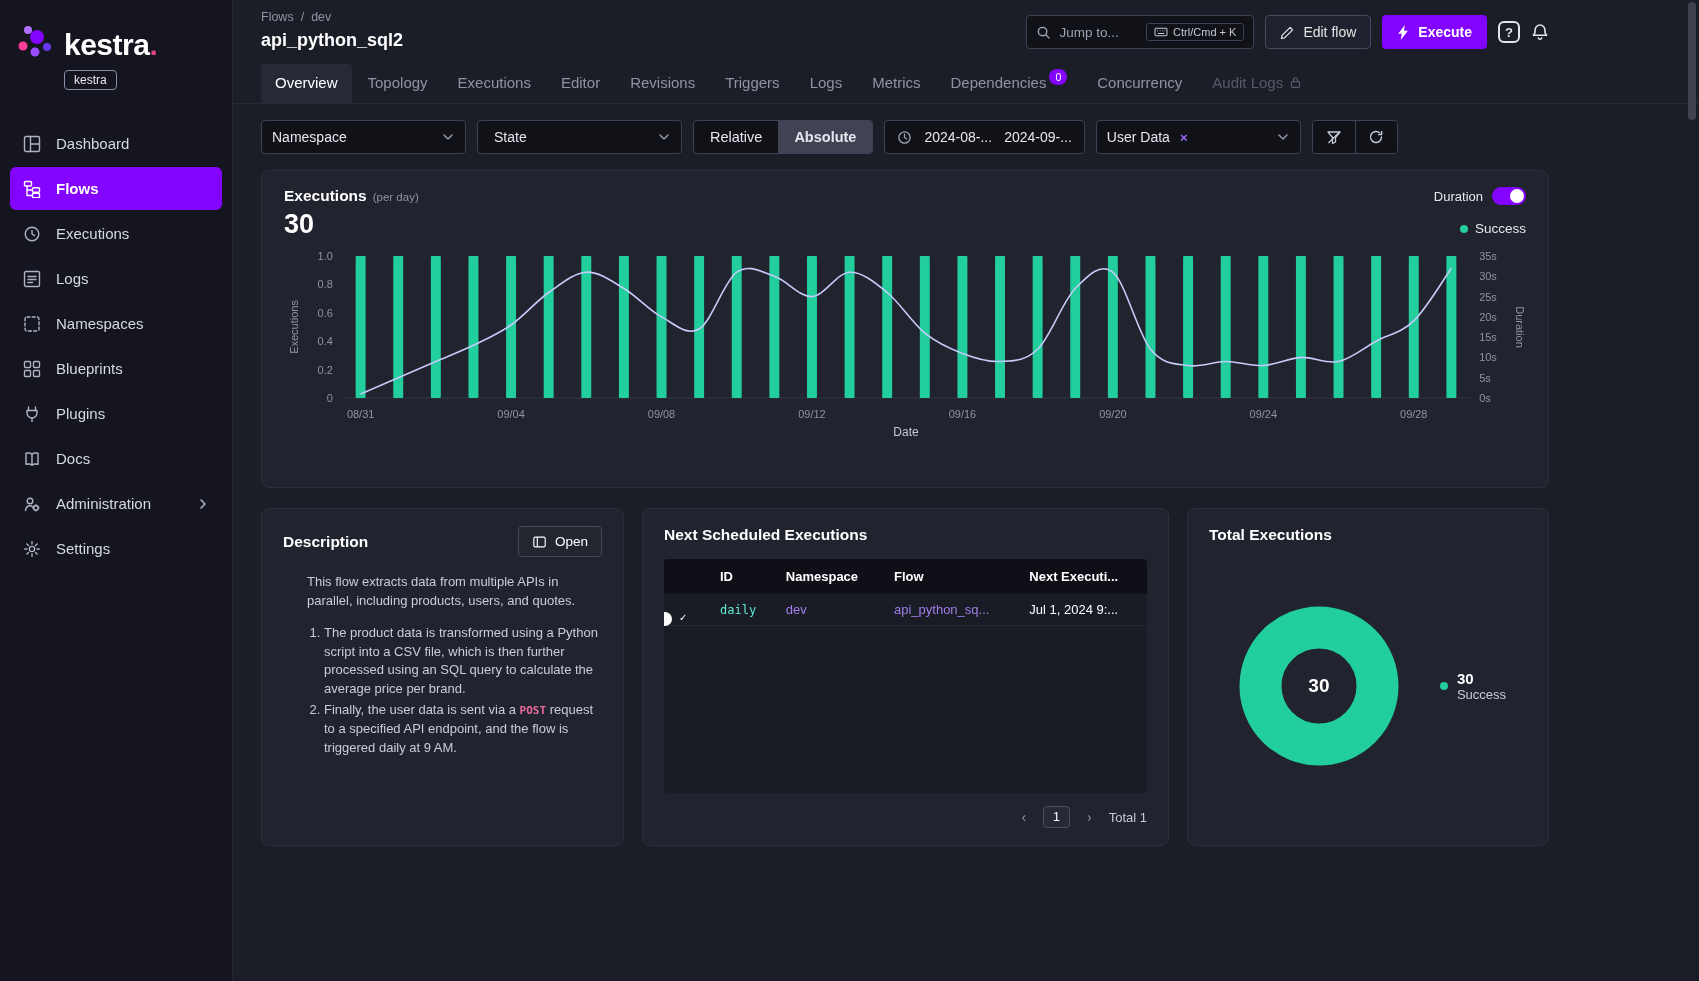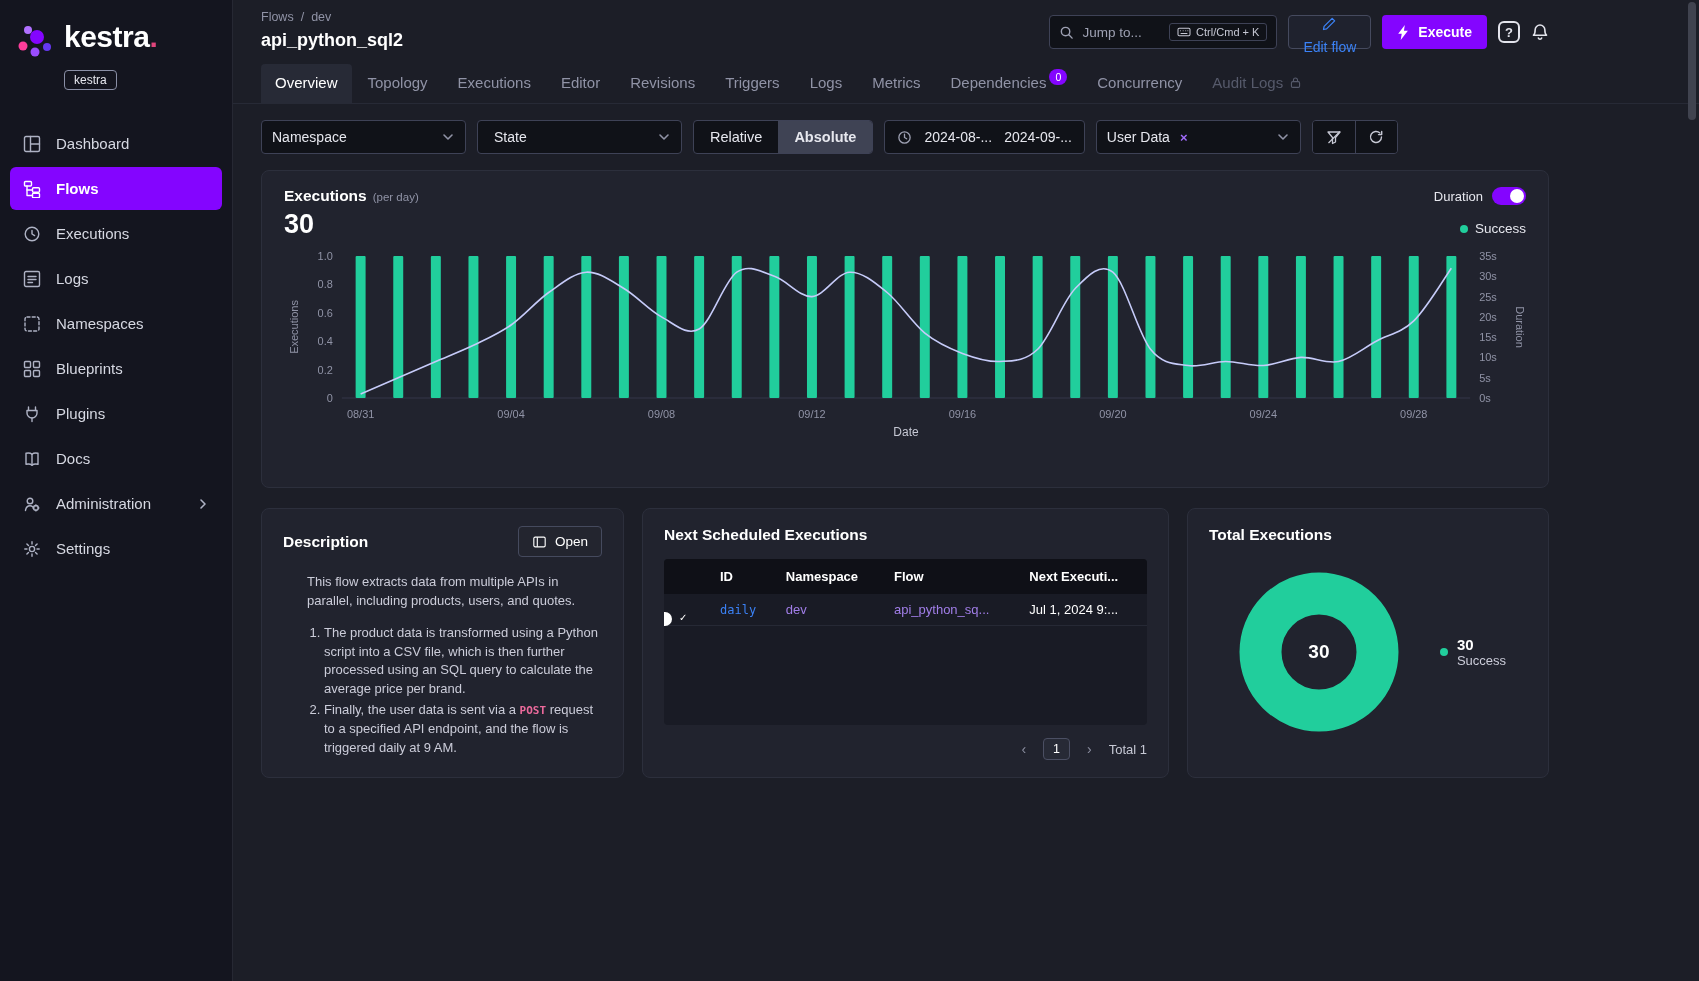--- a/index.html
+++ b/index.html
@@ -3,41 +3,41 @@
 <meta charset="utf-8">
 <style>
   * { margin:0; padding:0; box-sizing:border-box; }
   html,body { width:1699px; height:981px; }
   body { background:#1c1e27; color:#fff; font-family:"Liberation Sans",sans-serif; overflow:hidden; }
   svg.ic { display:block; }
   .app { display:flex; width:100%; height:100%; }
 
   
   .sidebar { width:233px; min-width:233px; background:#14151f; border-right:1px solid #262833; padding:20px 0 0; display:flex; flex-direction:column; }
-  .logo-row { display:flex; align-items:flex-start; gap:8px; padding:0 14px; }
+  .logo-row { display:flex; align-items:flex-end; gap:8px; padding:0 14px; }
   .logo-text { font-size:30px; font-weight:bold; letter-spacing:-0.5px; }
   .logo-dot { color:#e0457b; }
   .env-badge { margin:8px 0 0 64px; border:1px solid #8a8fa6; border-radius:4px; padding:2px 9px; font-size:12px; color:#e6e7ee; width:fit-content; }
   .menu { margin-top:32px; display:flex; flex-direction:column; gap:2px; padding:0 10px; }
   .menu-item { display:flex; align-items:center; gap:14px; height:43px; padding:0 12px; border-radius:6px; color:#d6d8e2; font-size:15px; cursor:pointer; }
   .menu-item.active { background:#8405ff; color:#fff; font-weight:bold; }
   .mi-icon { width:20px; height:20px; color:#aeb2c4; display:flex; align-items:center; justify-content:center; }
   .menu-item.active .mi-icon { color:#fff; }
   .mi-chev { margin-left:auto; color:#aeb2c4; display:flex; }
 
   
   .main { flex:1; display:flex; flex-direction:column; position:relative; overflow:hidden; }
   .topbar { display:flex; justify-content:space-between; align-items:flex-start; padding:10px 150px 0 28px; }
   .breadcrumb { font-size:12.5px; color:#9093a6; display:flex; gap:7px; }
   .page-title { font-size:18px; font-weight:bold; margin-top:6px; }
   .topbar-right { display:flex; align-items:center; gap:11px; margin-top:5px; }
   .jump-box { width:228px; height:34px; background:#101218; border:1px solid #3e4256; border-radius:4px; display:flex; align-items:center; gap:8px; padding:0 9px; color:#9ea1b3; font-size:13.5px; cursor:pointer; }
   .jump-kbd { margin-left:auto; border:1px solid #3e4256; border-radius:3px; padding:2px 7px; font-size:11px; display:flex; align-items:center; gap:5px; color:#c6c8d4; white-space:nowrap; }
   .btn { height:34px; display:inline-flex; align-items:center; gap:8px; border-radius:4px; font-size:14px; padding:0 14px; cursor:pointer; border:1px solid transparent; }
-  .btn-dark { background:#1f222e; border-color:#454a5e; color:#3b82f6;flex-direction:column; }
+  .btn-dark { background:#1f222e; border-color:#454a5e; color:#e5e5e5; }
   .btn-purple { background:#8405ff; color:#fff; font-weight:bold; }
   .help-btn { width:22px; height:22px; border:2px solid #e3e4ec; border-radius:6px; display:flex; align-items:center; justify-content:center; font-size:13px; font-weight:bold; color:#e3e4ec; cursor:pointer; }
   .bell-btn { color:#e3e4ec; cursor:pointer; display:flex; }
 
   
   .tabs { display:flex; align-items:flex-end; gap:2px; padding:13px 150px 0 28px; border-bottom:1px solid #272a36; }
   .tab { padding:10px 14px 12px; font-size:15px; color:#9093a6; cursor:pointer; white-space:nowrap; }
   .tab.active { background:#272a36; color:#fff; border-radius:4px 4px 0 0; }
   .tab-badge { background:#8405ff; color:#fff; font-size:10.5px; border-radius:9px; padding:2px 6px; margin-left:3px; position:relative; top:-7px; }
   .tab.locked { color:#565a6b; display:flex; gap:6px; align-items:center; }
@@ -69,40 +69,40 @@
   .exec-total { font-size:27px; font-weight:bold; margin-top:4px; }
   .exec-right { display:flex; flex-direction:column; align-items:flex-end; gap:16px; }
   .duration-toggle { display:flex; align-items:center; gap:9px; font-size:13px; color:#e6e7ee; }
   .switch { width:34px; height:18px; border-radius:10px; background:#8405ff; position:relative; cursor:pointer; }
   .switch::after { content:""; position:absolute; right:2px; top:2px; width:14px; height:14px; border-radius:50%; background:#fff; }
   .switch .tick { position:absolute; left:5px; top:2px; font-size:10px; color:#fff; }
   .legend-row { display:flex; align-items:center; gap:7px; font-size:13.5px; color:#e6e7ee; }
   .dot { width:8px; height:8px; border-radius:50%; background:#21ce9c; display:inline-block; }
   .exec-chart { width:100%; height:196px; margin-top:8px; }
 
-  .bottom { display:grid; grid-template-columns:363px 1fr 362px; gap:18px; height:270px; }
+  .bottom { display:grid; grid-template-columns:363px 1fr 362px; gap:18px; height:338px; }
   .panel { padding:17px 21px; display:flex; flex-direction:column; overflow:hidden; }
   .panel-title { font-size:15.5px; font-weight:bold; }
 
   
   .desc-head { display:flex; justify-content:space-between; align-items:center; }
   .open-btn { display:flex; align-items:center; gap:8px; border:1px solid #454a5e; background:#23252f; border-radius:4px; padding:7px 13px; font-size:13.5px; cursor:pointer; color:#fff; }
   .desc-body { margin-top:16px; font-size:13px; color:#cbccd9; line-height:1.45; padding-left:24px; overflow:hidden; }
   .desc-body p { margin-bottom:13px; }
   .desc-body ol { padding-left:17px; }
   .desc-body li { margin-bottom:2px; }
   .code-pink { font-family:"DejaVu Sans Mono",monospace; color:#ec6a9c; font-size:11px; font-weight:bold; }
 
   
   .table-wrap { margin-top:15px; flex:1; background:#191b25; border-radius:4px; overflow:hidden; display:flex; flex-direction:column; }
   table { width:100%; border-collapse:collapse; font-size:13px; }
   thead th { background:#0f1017; text-align:left; padding:10px 10px; font-weight:bold; }
   tbody td { padding:8px 10px; border-bottom:1px solid #262935; }
   .cell-toggle { width:46px; }
-  .id-text { font-family:"DejaVu Sans Mono",monospace; color:#3b82f6; font-size:12px; }
+  .id-text { font-family:"DejaVu Sans Mono",monospace; color:#5eead4; font-size:12px; }
   .link-purple { color:#a17ee8; cursor:pointer; }
   .pagination { display:flex; align-items:center; justify-content:flex-end; gap:13px; margin-top:13px; font-size:13px; color:#c6c8d4; }
   .page-btn { color:#8b8ea0; font-size:14px; cursor:pointer; padding:0 4px; }
   .page-num { border:1px solid #4b4f63; background:#272a36; border-radius:4px; padding:3px 9px; color:#fff; cursor:pointer; font-size:12.5px; }
 
   
   .total-body { flex:1; display:flex; align-items:center; justify-content:center; gap:32px; }
   .donut-wrap { position:relative; width:178px; height:178px; }
   .donut-center { position:absolute; inset:0; display:flex; align-items:center; justify-content:center; font-size:19px; font-weight:bold; }
   .total-legend { display:flex; align-items:center; gap:9px; }

